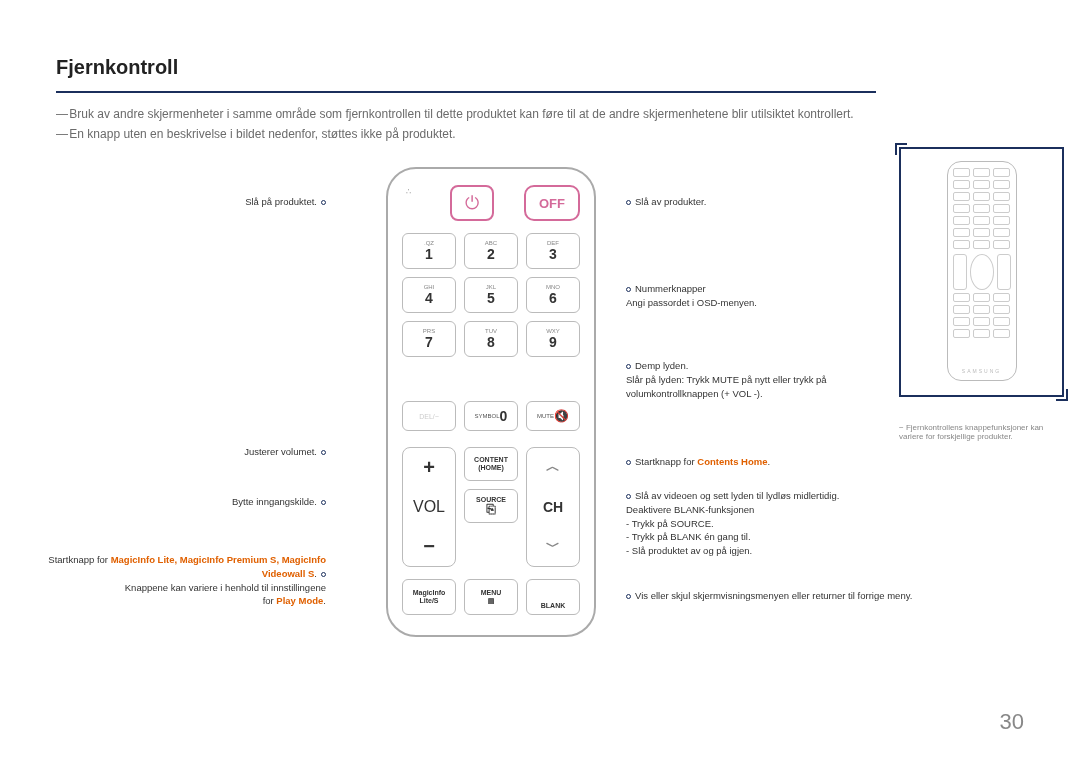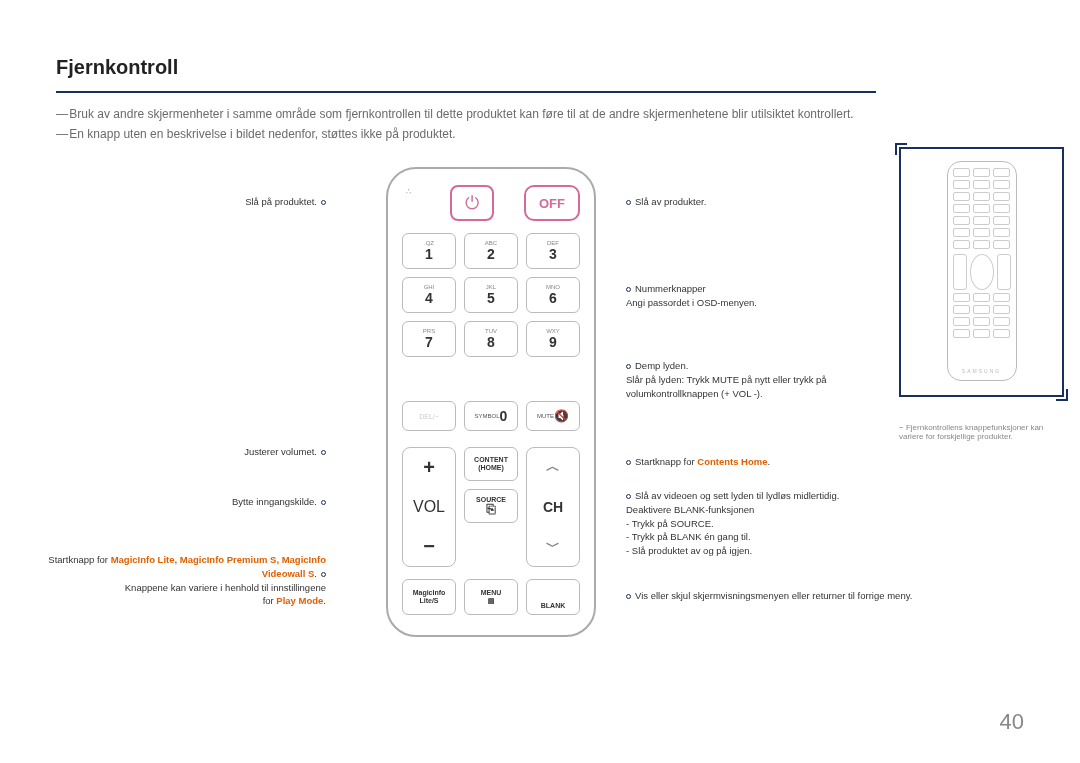--- a/index.html
+++ b/index.html
@@ -346,14 +346,14 @@
             <div class="mini-key"></div>
             <div class="mini-key"></div>
             <div class="mini-key"></div>
           </div>
         <div class="mini-brand">SAMSUNG</div>
       </div>
     </div>
     <div class="side-note">Fjernkontrollens knappefunksjoner kan variere for forskjellige produkter.</div>
   </div>
 
-  <div class="page-num">40</div>
+  <div class="page-num">30</div>
 </div>
 
 </body></html>

